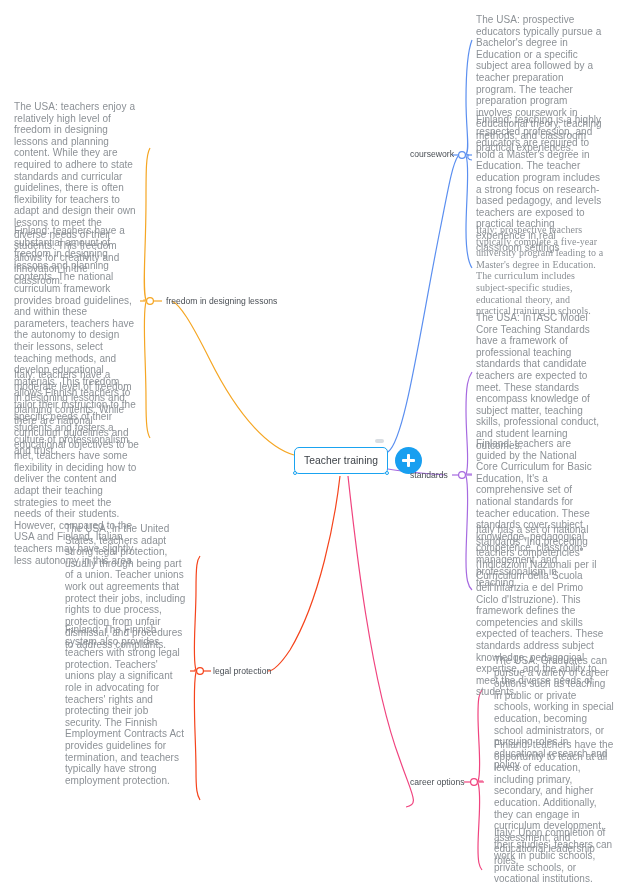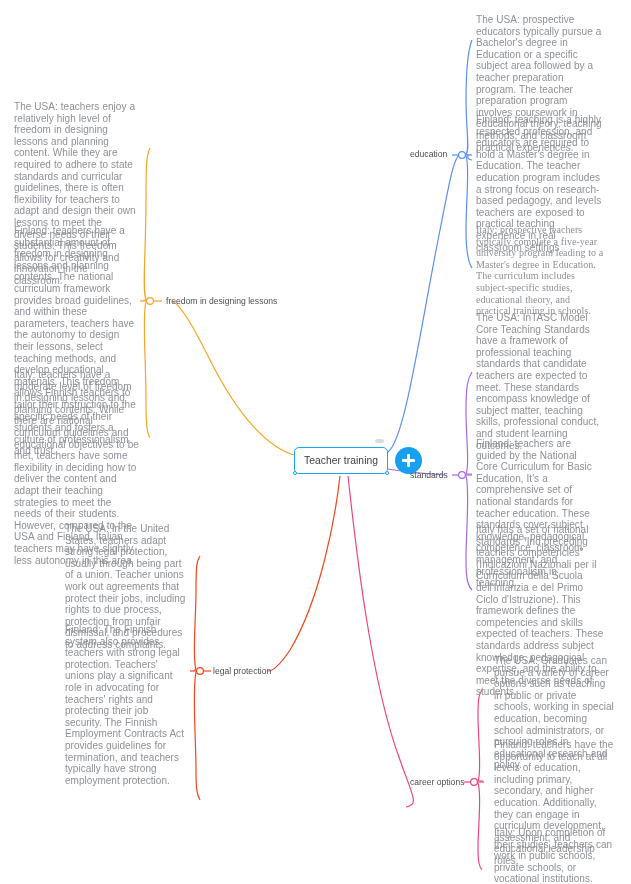--- a/index.html
+++ b/index.html
@@ -152,21 +152,21 @@
     <span class="title">Teacher training</span>
     <span class="handle bl"></span>
     <span class="handle br"></span>
   </div>
 
   <div id="add-button">
     <span class="plus-v"></span>
     <span class="plus-h"></span>
   </div>
 
-  <div class="branch-label" style="left:410px; top:149px;">education</div>
+  <div class="branch-label" style="left:410px; top:149px;">coursework</div>
 
   <div class="branch-label" style="left:166px; top:296px;">freedom in designing lessons</div>
 
   <div class="branch-label" style="left:410px; top:470px;">standards</div>
 
   <div class="branch-label" style="left:213px; top:666px;">legal protection</div>
 
   <div class="branch-label" style="left:410px; top:777px;">career options</div>
 
   <div class="leaf" style="left:476px; top:14px; width:126px;">The USA:  prospective educators typically pursue a Bachelor's degree in Education or a specific subject area followed by a teacher preparation program. The teacher preparation program involves coursework in educational theory, teaching methods, and classroom practical experiences.</div>

